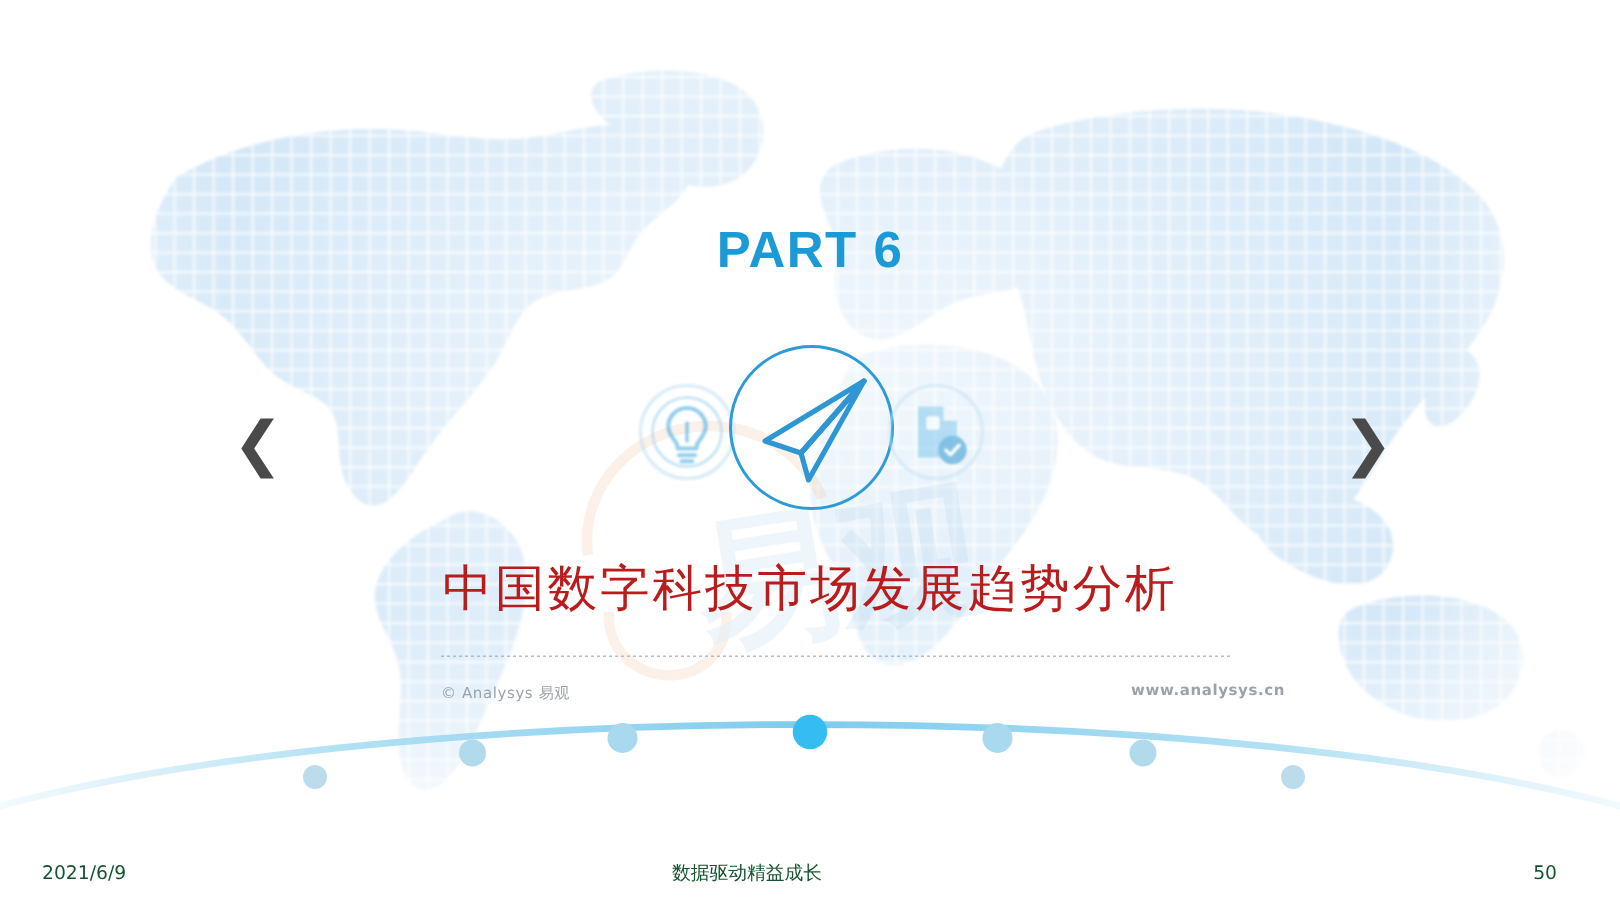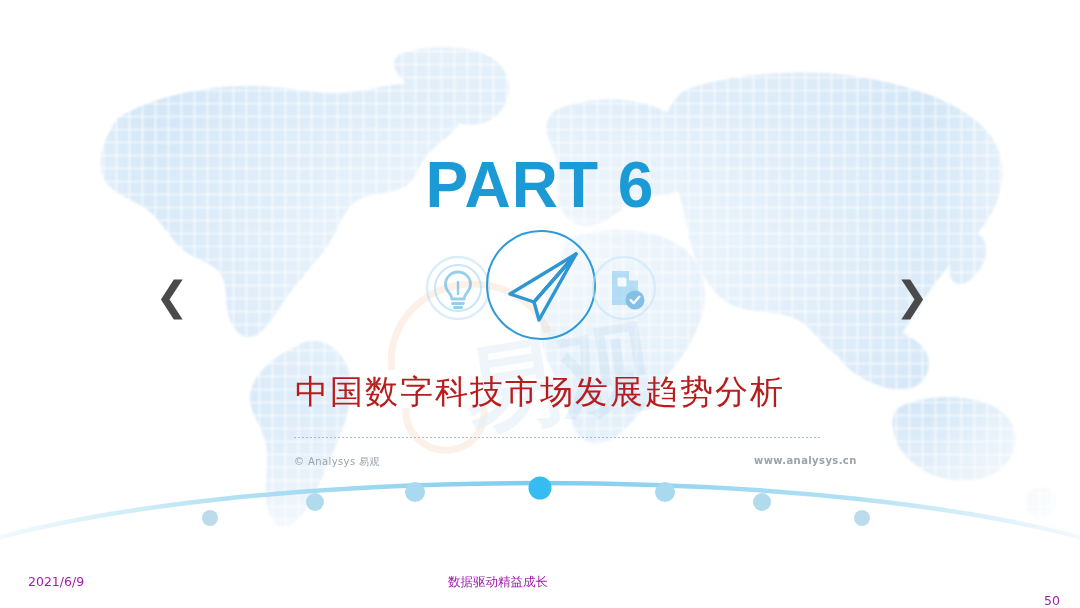--- a/index.html
+++ b/index.html
@@ -79,21 +79,21 @@
   .nav-arrow.prev { left: 146px; }
   .nav-arrow.next { left: 886px; }
 
   
   .part-label {
     position: absolute;
     left: 0;
     top: 148px;
     width: 1080px;
     text-align: center;
-    font-size: 64px;
+    font-size: 34px;
     font-weight: bold;
     letter-spacing: 1px;
     color: #1C9AD6;
     font-family: "Liberation Sans", sans-serif;
   }
 
   
   .icon-cluster {
     position: absolute;
     left: 0;
@@ -171,30 +171,30 @@
     position: absolute;
     left: 0;
     top: 560px;
     width: 1080px;
     height: 48px;
   }
   .footer-item {
     position: absolute;
     top: 14px;
     font-size: 12.5px;
-    color: #a21caf;
+    color: #14532d;
     font-family: "DejaVu Sans", "Liberation Sans", sans-serif;
   }
   .footer-item.date { left: 28px; }
   .footer-item.slogan {
     left: 0;
     width: 996px;
     text-align: center;
   }
-  .footer-item.page { right: 20px; margin-top: 19px; }
+  .footer-item.page { right: 42px; }
 </style>
 </head>
 <body>
 
 <div class="slide">
 
   <div class="map-layer">
     <svg class="map-svg" viewBox="0 0 1080 560" preserveAspectRatio="none">
       <defs>
         <pattern id="gridTex" width="13" height="13" patternUnits="userSpaceOnUse">

